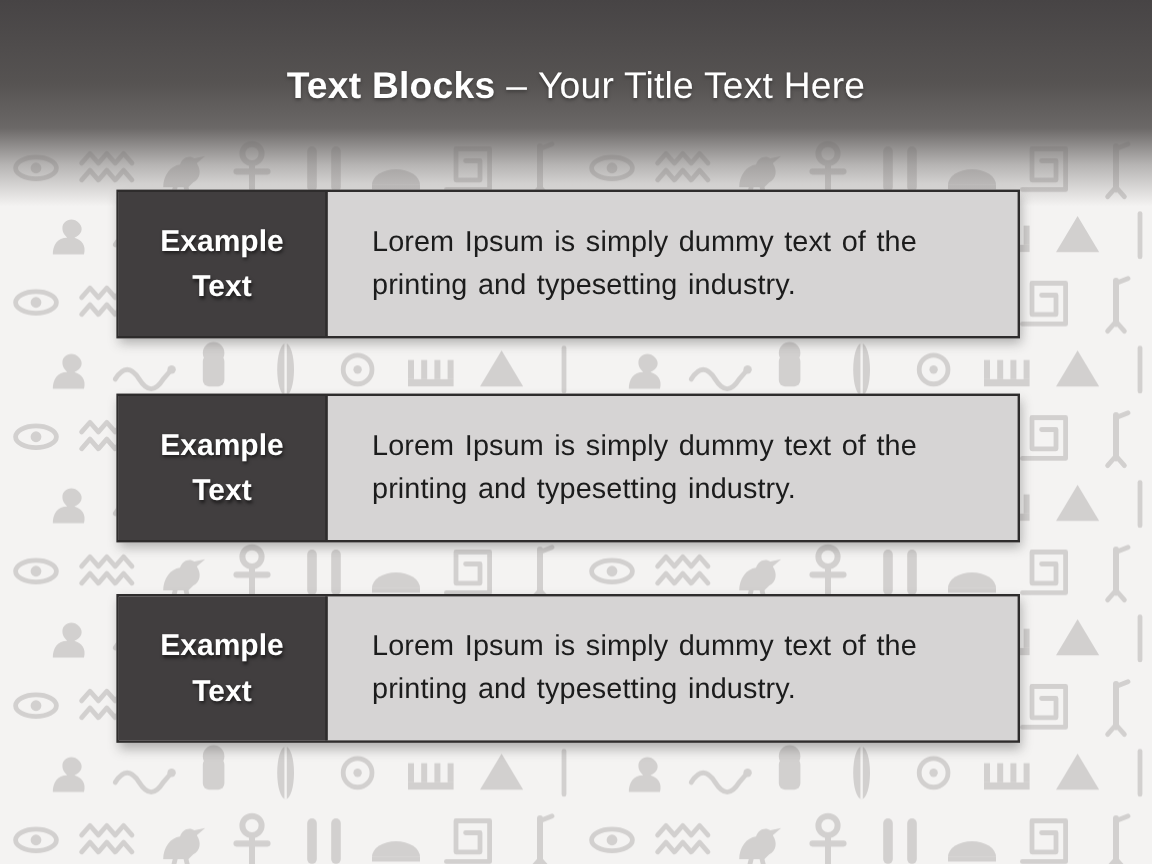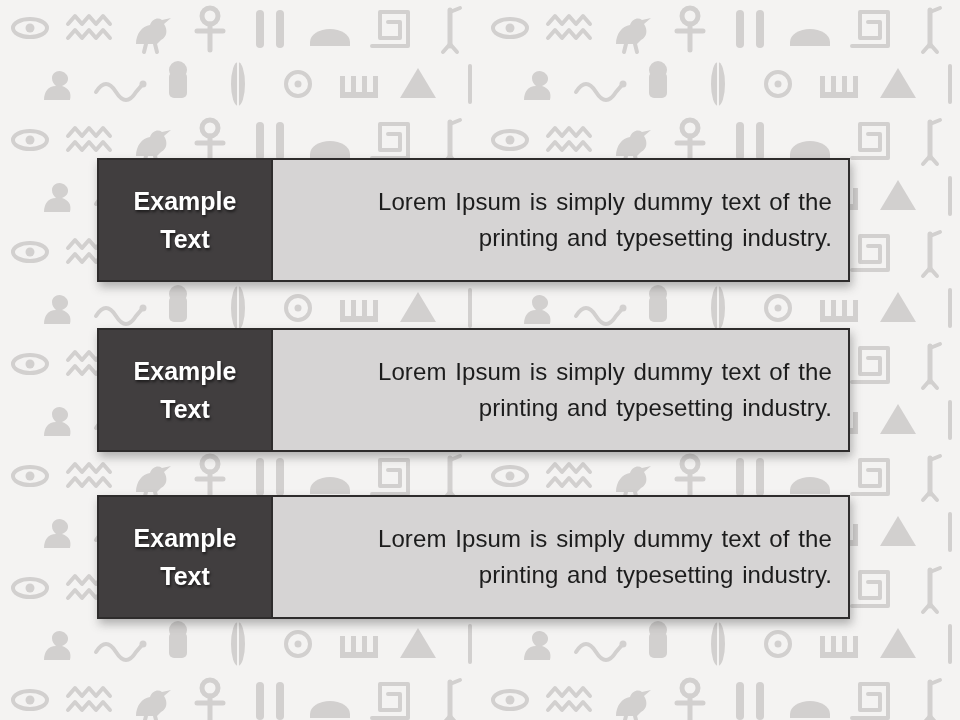--- a/index.html
+++ b/index.html
@@ -45,21 +45,20 @@
   }
   .t-bold{font-weight:bold;}
   .t-sep{font-weight:normal;margin:0 9px;}
   .t-reg{font-weight:normal;}
 
   .block{
     position:absolute;left:97px;width:753px;height:124px;
     display:flex;border:2px solid var(--box-border);
     box-shadow:2px 5px 9px rgba(50,50,50,0.35);
     background:var(--light-box);
-    text-align:right;
   }
   .block.b1{top:158px;}
   .block.b2{top:328px;}
   .block.b3{top:495px;}
   .block-label{
     width:174px;flex:0 0 174px;height:100%;
     background:var(--dark-box);
     border-right:2px solid var(--box-border);
     display:flex;flex-direction:column;justify-content:center;align-items:center;
     color:#fff;font-weight:bold;font-size:25px;line-height:38px;
@@ -126,20 +125,23 @@
         <rect class="glyph" x="373" y="76" width="5" height="16"></rect>
 
         <path class="glyph" d="M400,98 l18,-30 18,30 z"></path>
 
         <rect class="glyph" x="468" y="64" width="4" height="40" rx="2"></rect>
       </pattern>
     </defs>
     <rect x="0" y="0" width="960" height="720" fill="url(#hiero)"></rect>
   </svg>
 
+  <div class="header">
+    <div class="title"><span class="t-bold">Text Blocks</span><span class="t-sep">–</span><span class="t-reg">Your Title Text Here</span></div>
+  </div>
 
   <div class="block b1">
     <div class="block-label">
       <div>Example</div>
       <div>Text</div>
     </div>
     <div class="block-body">
       <div>Lorem Ipsum is simply dummy text of the</div>
       <div>printing and typesetting industry.</div>
     </div>

